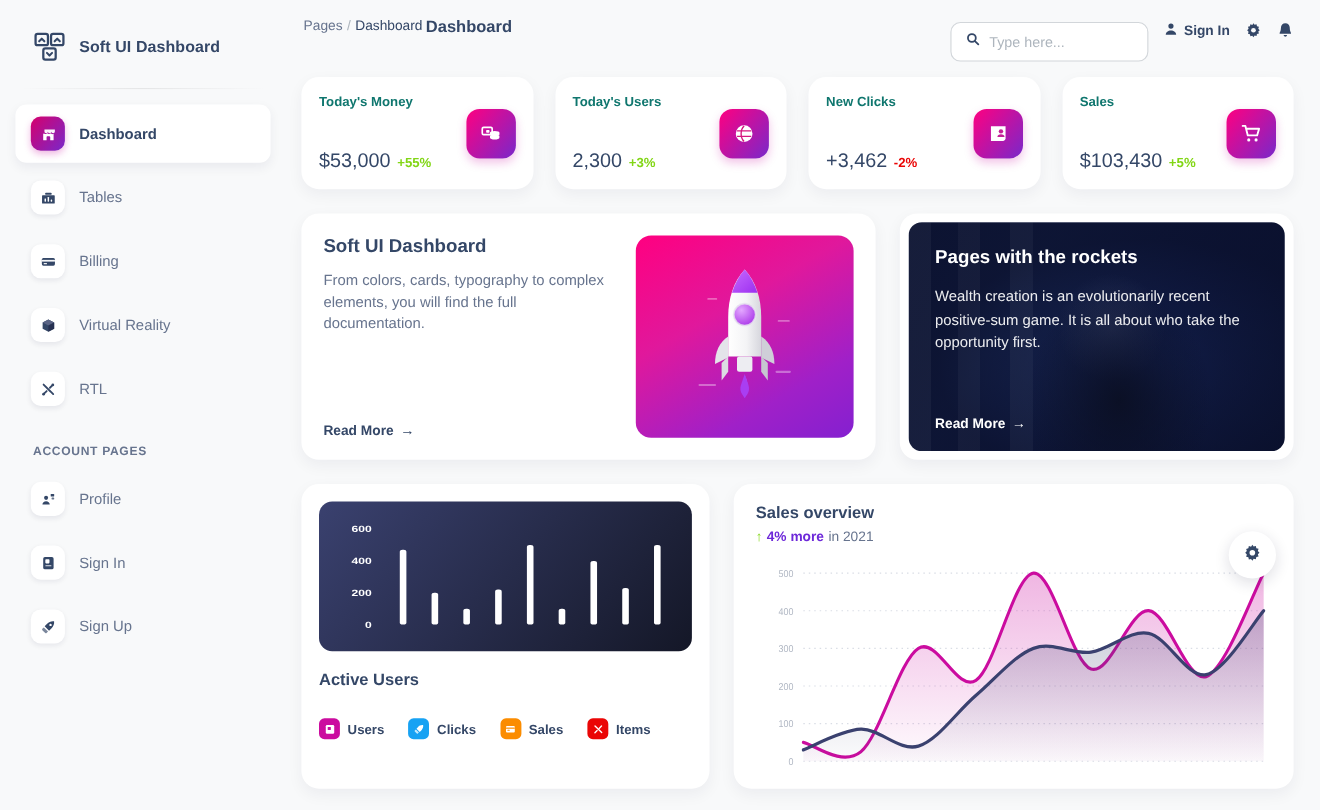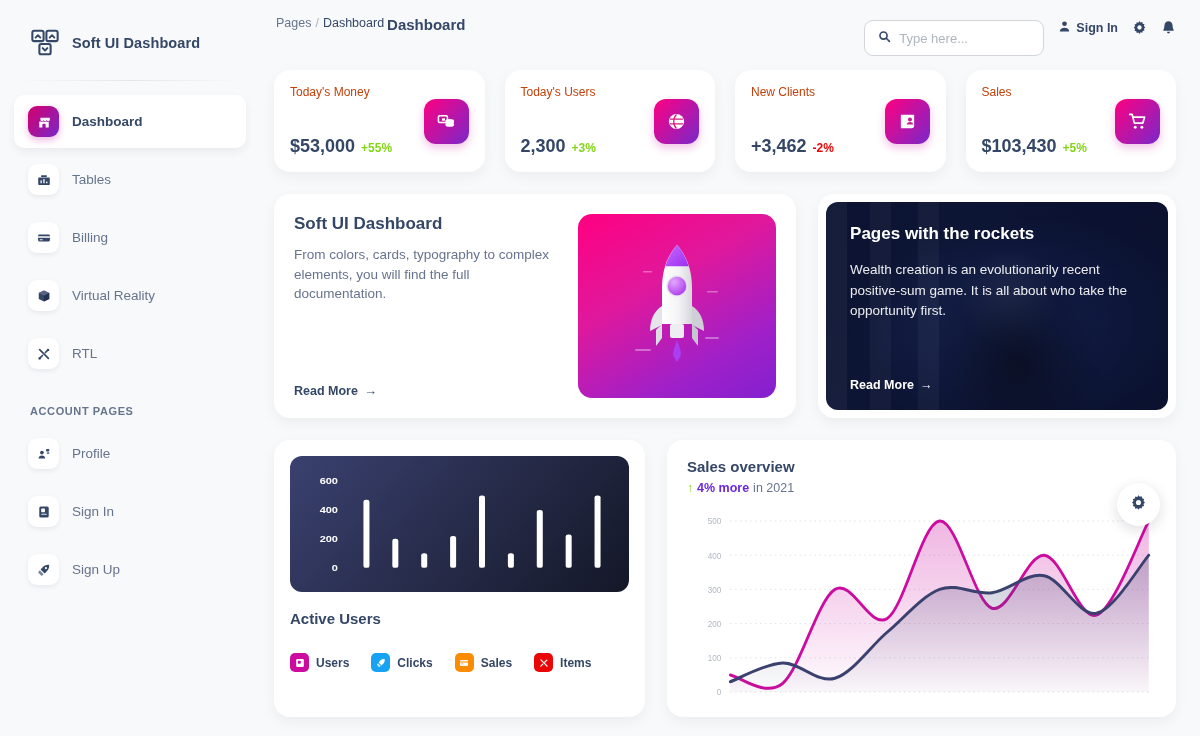--- a/index.html
+++ b/index.html
@@ -94,23 +94,23 @@
 
   
   .stats-row { display: flex; gap: 20px; }
   .stat-card {
     flex: 1; background: #ffffff; border-radius: 16px;
     box-shadow: 0 5px 14px rgba(20,20,60,.05);
     padding: 15px 16px; display: flex; align-items: center;
     justify-content: space-between; min-width: 0;
   }
   .stat-text { min-width: 0; }
-  .stat-label { font-size: 12px; font-weight: 400; color: #c2410c; margin-bottom: 4px; white-space: nowrap; }
+  .stat-label { font-size: 12px; font-weight: 700; color: #0f766e; margin-bottom: 4px; white-space: nowrap; }
   .stat-valrow { display: flex; align-items: baseline; gap: 6px; }
-  .stat-value { font-size: 18px; font-weight: 700; color: #344767; white-space: nowrap; margin-top: 33px; }
+  .stat-value { font-size: 18px; font-weight: 400; color: #344767; white-space: nowrap; margin-top: 33px; }
   .stat-delta { font-size: 12px; font-weight: 700; white-space: nowrap; }
   .stat-delta.up { color: #82d616; }
   .stat-delta.down { color: #ea0606; }
   .stat-ico {
     width: 45px; height: 45px; flex: 0 0 45px; border-radius: 12px;
     background: linear-gradient(310deg, #7928ca 0%, #ff0080 100%);
     display: flex; align-items: center; justify-content: center;
     box-shadow: 0 4px 9px rgba(203,12,159,.25);
   }
   .stat-ico svg { width: 19px; height: 19px; }
@@ -414,21 +414,21 @@
           <svg viewBox="0 0 20 20" fill="#fff">
               <circle cx="10" cy="10" r="8"></circle>
               <path d="M10 2.6c-1.9 1.7-2.9 4.4-2.9 7.4s1 5.7 2.9 7.4" fill="none" stroke="#d6187f" stroke-width="1.3"></path>
               <path d="M3.2 7.4h13.6M3.2 12.6h13.6" stroke="#d6187f" stroke-width="1.3"></path>
             </svg>
         </div>
       </div>
 
       <div class="stat-card">
         <div class="stat-text">
-          <div class="stat-label">New Clients</div>
+          <div class="stat-label">New Clicks</div>
           <div class="stat-valrow">
             <span class="stat-value">+3,462</span>
             <span class="stat-delta down">-2%</span>
           </div>
         </div>
         <div class="stat-ico">
           <svg viewBox="0 0 20 20" fill="#fff">
               <path d="M3 3h14v11.5c0 1.4-1.1 2.5-2.5 2.5H3V3z"></path>
               <circle cx="12.6" cy="7.8" r="2.1" fill="#c41f96"></circle>
               <path d="M9.2 13.2c0-1.7 1.5-2.6 3.4-2.6s3.4.9 3.4 2.6H9.2z" fill="#c41f96"></path>

